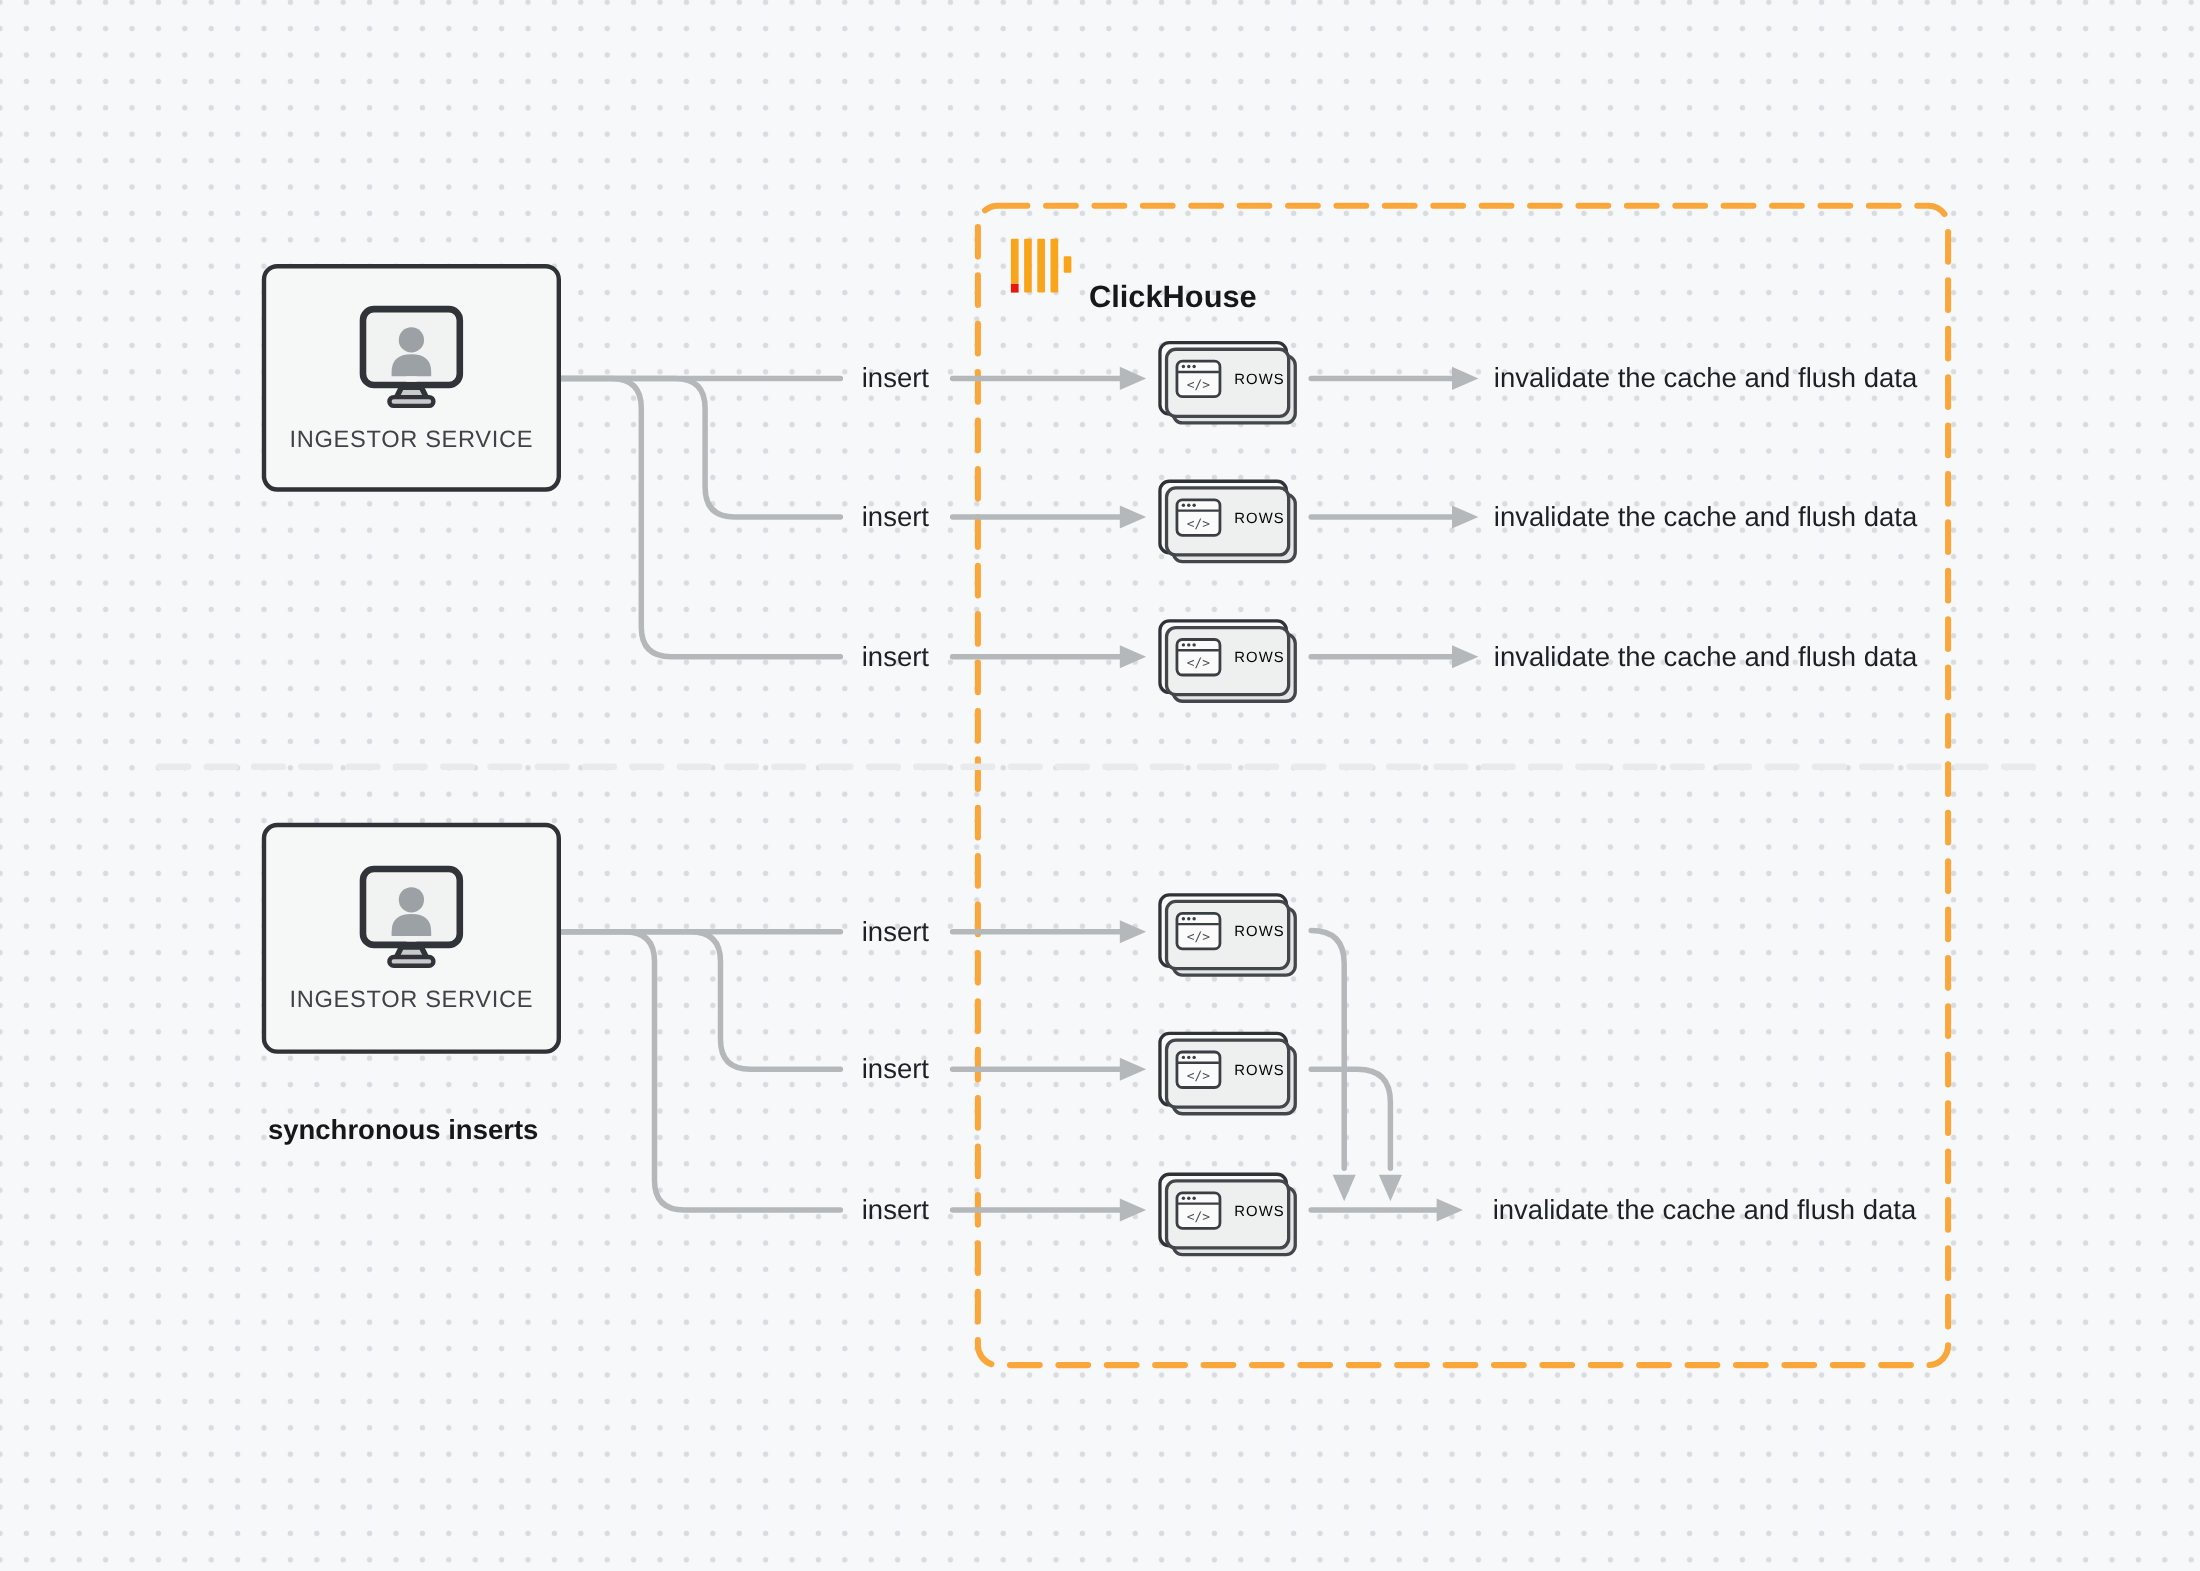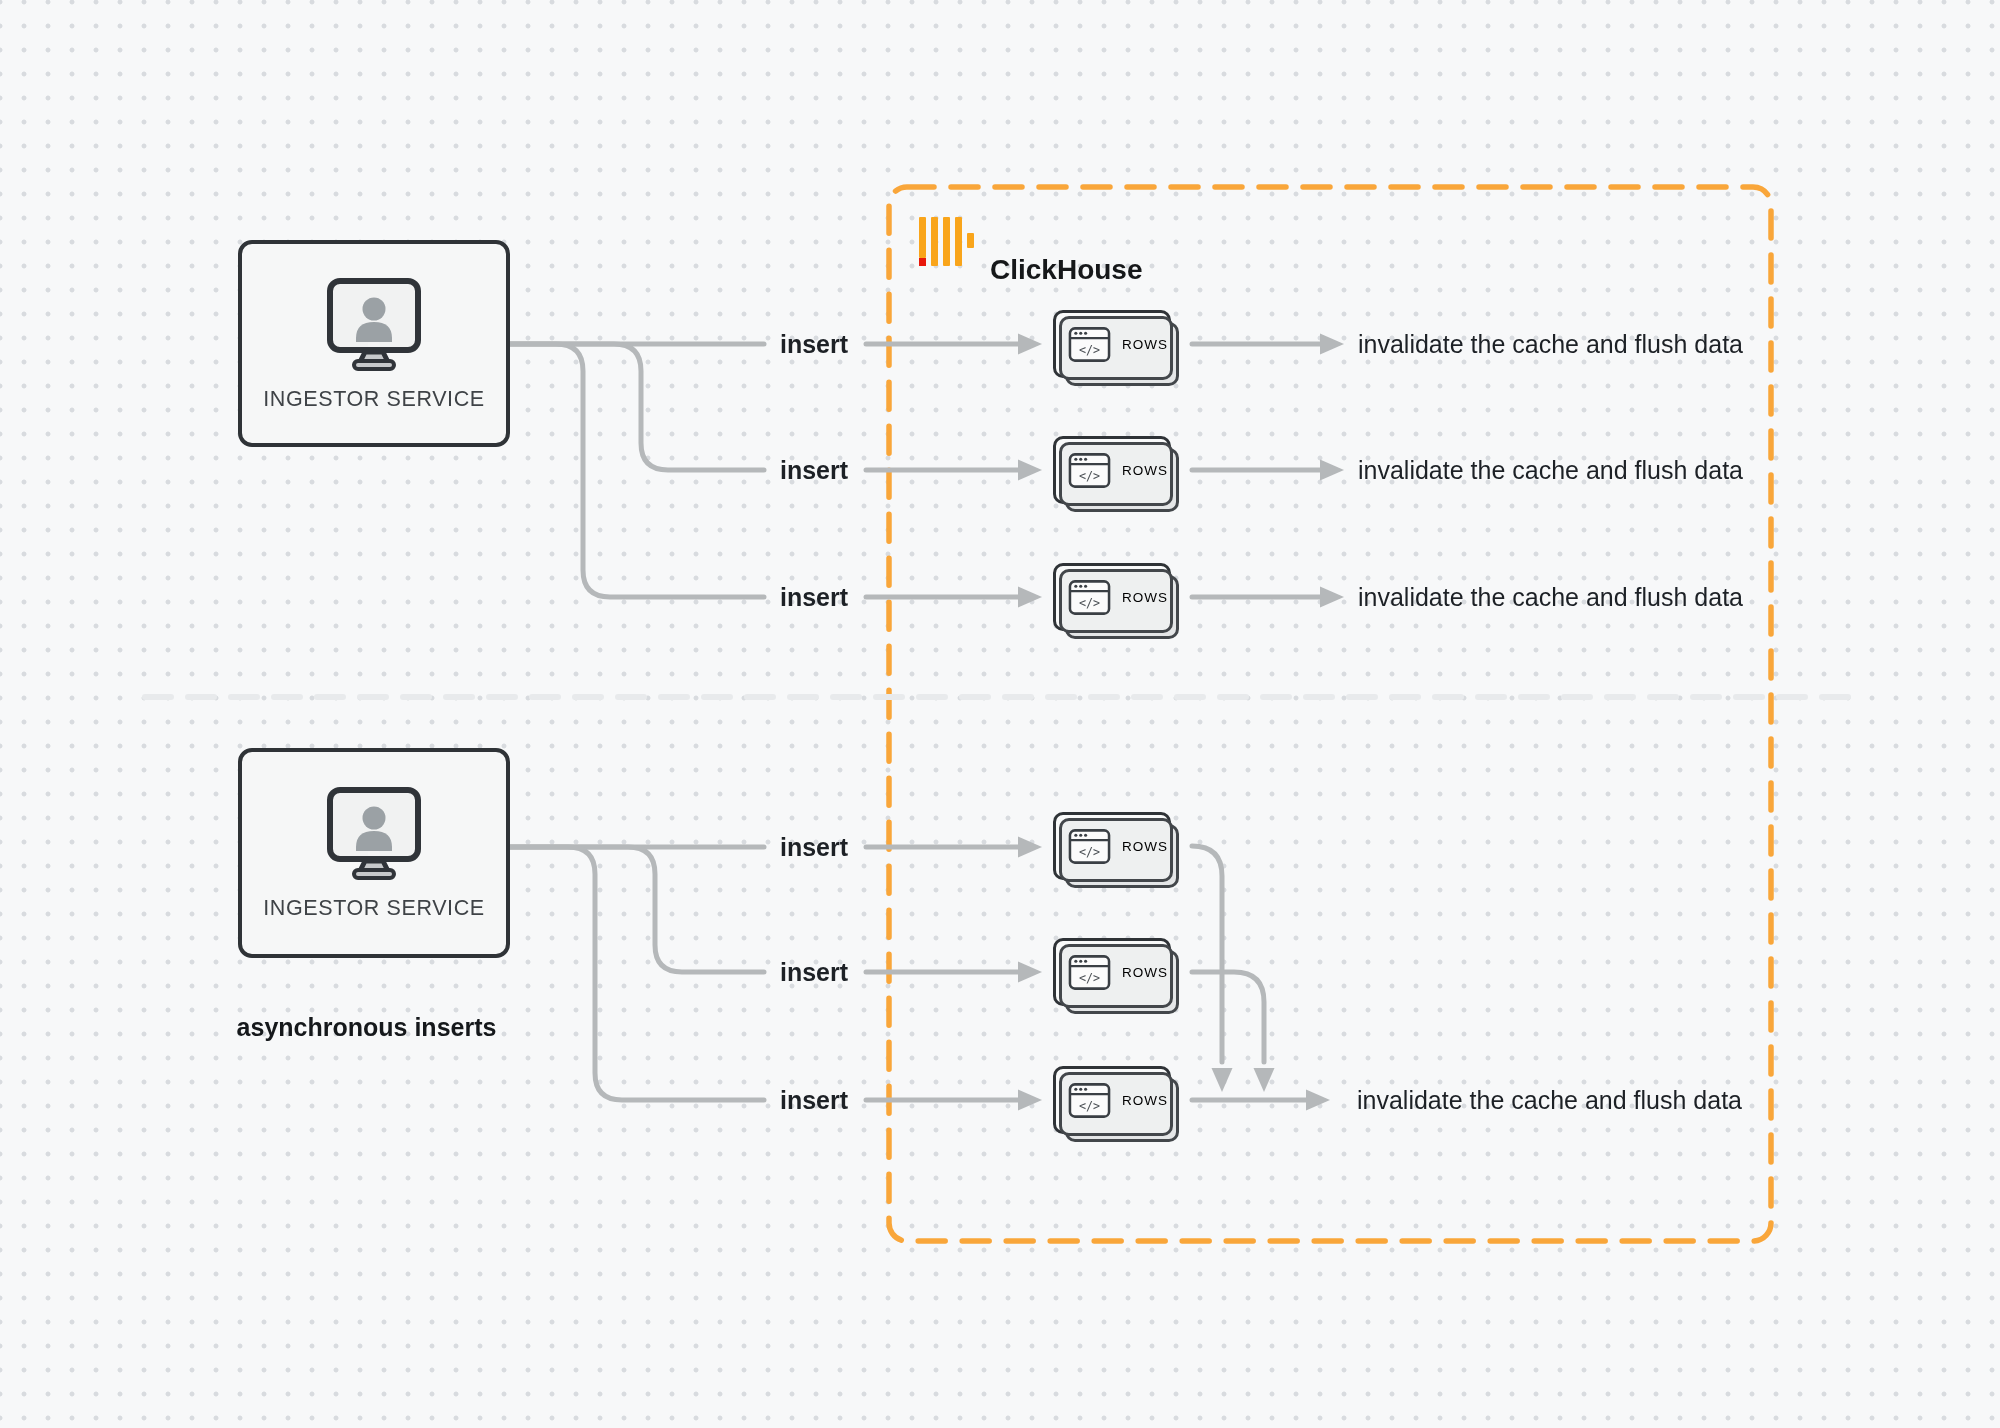--- a/index.html
+++ b/index.html
@@ -47,21 +47,21 @@
   }
   .rows-card::before,.rows-card::after{
     content:"";position:absolute;width:114px;height:64px;box-sizing:border-box;
     border:3px solid #43474b;border-radius:10px;background:#eef0f0;
   }
   .rows-card::before{left:3px;top:3px;z-index:-1;}
   .rows-card::after{left:9px;top:9px;z-index:-2;background:#e4e6e7;}
   .rows-label{font-size:13.5px;color:#000000;letter-spacing:1px;}
 
   .flow-text{position:absolute;z-index:3;font-size:25px;color:var(--text-dark);display:flex;align-items:center;}
-  .insert-label{width:120px;justify-content:center;height:36px;font-weight:bold;}
+  .insert-label{width:120px;justify-content:center;height:36px;}
   .result-label{height:36px;}
 </style>
 </head>
 <body>
 
 <div class="stage">
 
   <svg class="wires" width="2000" height="1428" viewBox="0 0 2000 1428">
 
     <rect class="orange-border" x="889" y="187" width="882" height="1054" rx="18"></rect>
@@ -121,21 +121,21 @@
     <svg width="98" height="98" viewBox="0 0 98 98">
       <rect x="5" y="5" width="88" height="69" rx="10" fill="#f1f2f2" stroke="#303439" stroke-width="6"></rect>
       <circle cx="49" cy="33" r="11.5" fill="#9ba1a5"></circle>
       <path d="M31 66 L31 62 Q31 46 49 46 Q67 46 67 62 L67 66 Z" fill="#9ba1a5"></path>
       <rect x="43" y="66" width="12" height="5" rx="2.5" fill="#f4f4f4" opacity="0.9"></rect>
       <polygon points="40,76 58,76 64,88 34,88" fill="#c7c9cb" stroke="#303439" stroke-width="5" stroke-linejoin="round"></polygon>
       <rect x="29" y="85" width="40" height="8" rx="4" fill="#c7c9cb" stroke="#303439" stroke-width="4"></rect>
     </svg>
     <div class="node-label">INGESTOR SERVICE</div>
   </div>
-  <div class="caption" style="left:181px;top:1013px;width:371px;">asynchronous inserts</div>
+  <div class="caption" style="left:181px;top:1013px;width:371px;">synchronous inserts</div>
 
   <div class="ch-logo" style="left:919px;top:217px;width:60px;height:50px;">
     <div class="ch-bar" style="left:0px;top:0px;width:7px;height:41px;"></div>
     <div class="ch-red" style="left:0px;top:41px;width:7px;height:8px;"></div>
     <div class="ch-bar" style="left:12px;top:0px;width:7px;height:49px;"></div>
     <div class="ch-bar" style="left:24px;top:0px;width:7px;height:49px;"></div>
     <div class="ch-bar" style="left:36px;top:0px;width:7px;height:49px;"></div>
     <div class="ch-bar" style="left:48px;top:16px;width:7px;height:15px;"></div>
   </div>
   <div class="ch-name" style="left:990px;top:226px;margin-top:28px;">ClickHouse</div>

